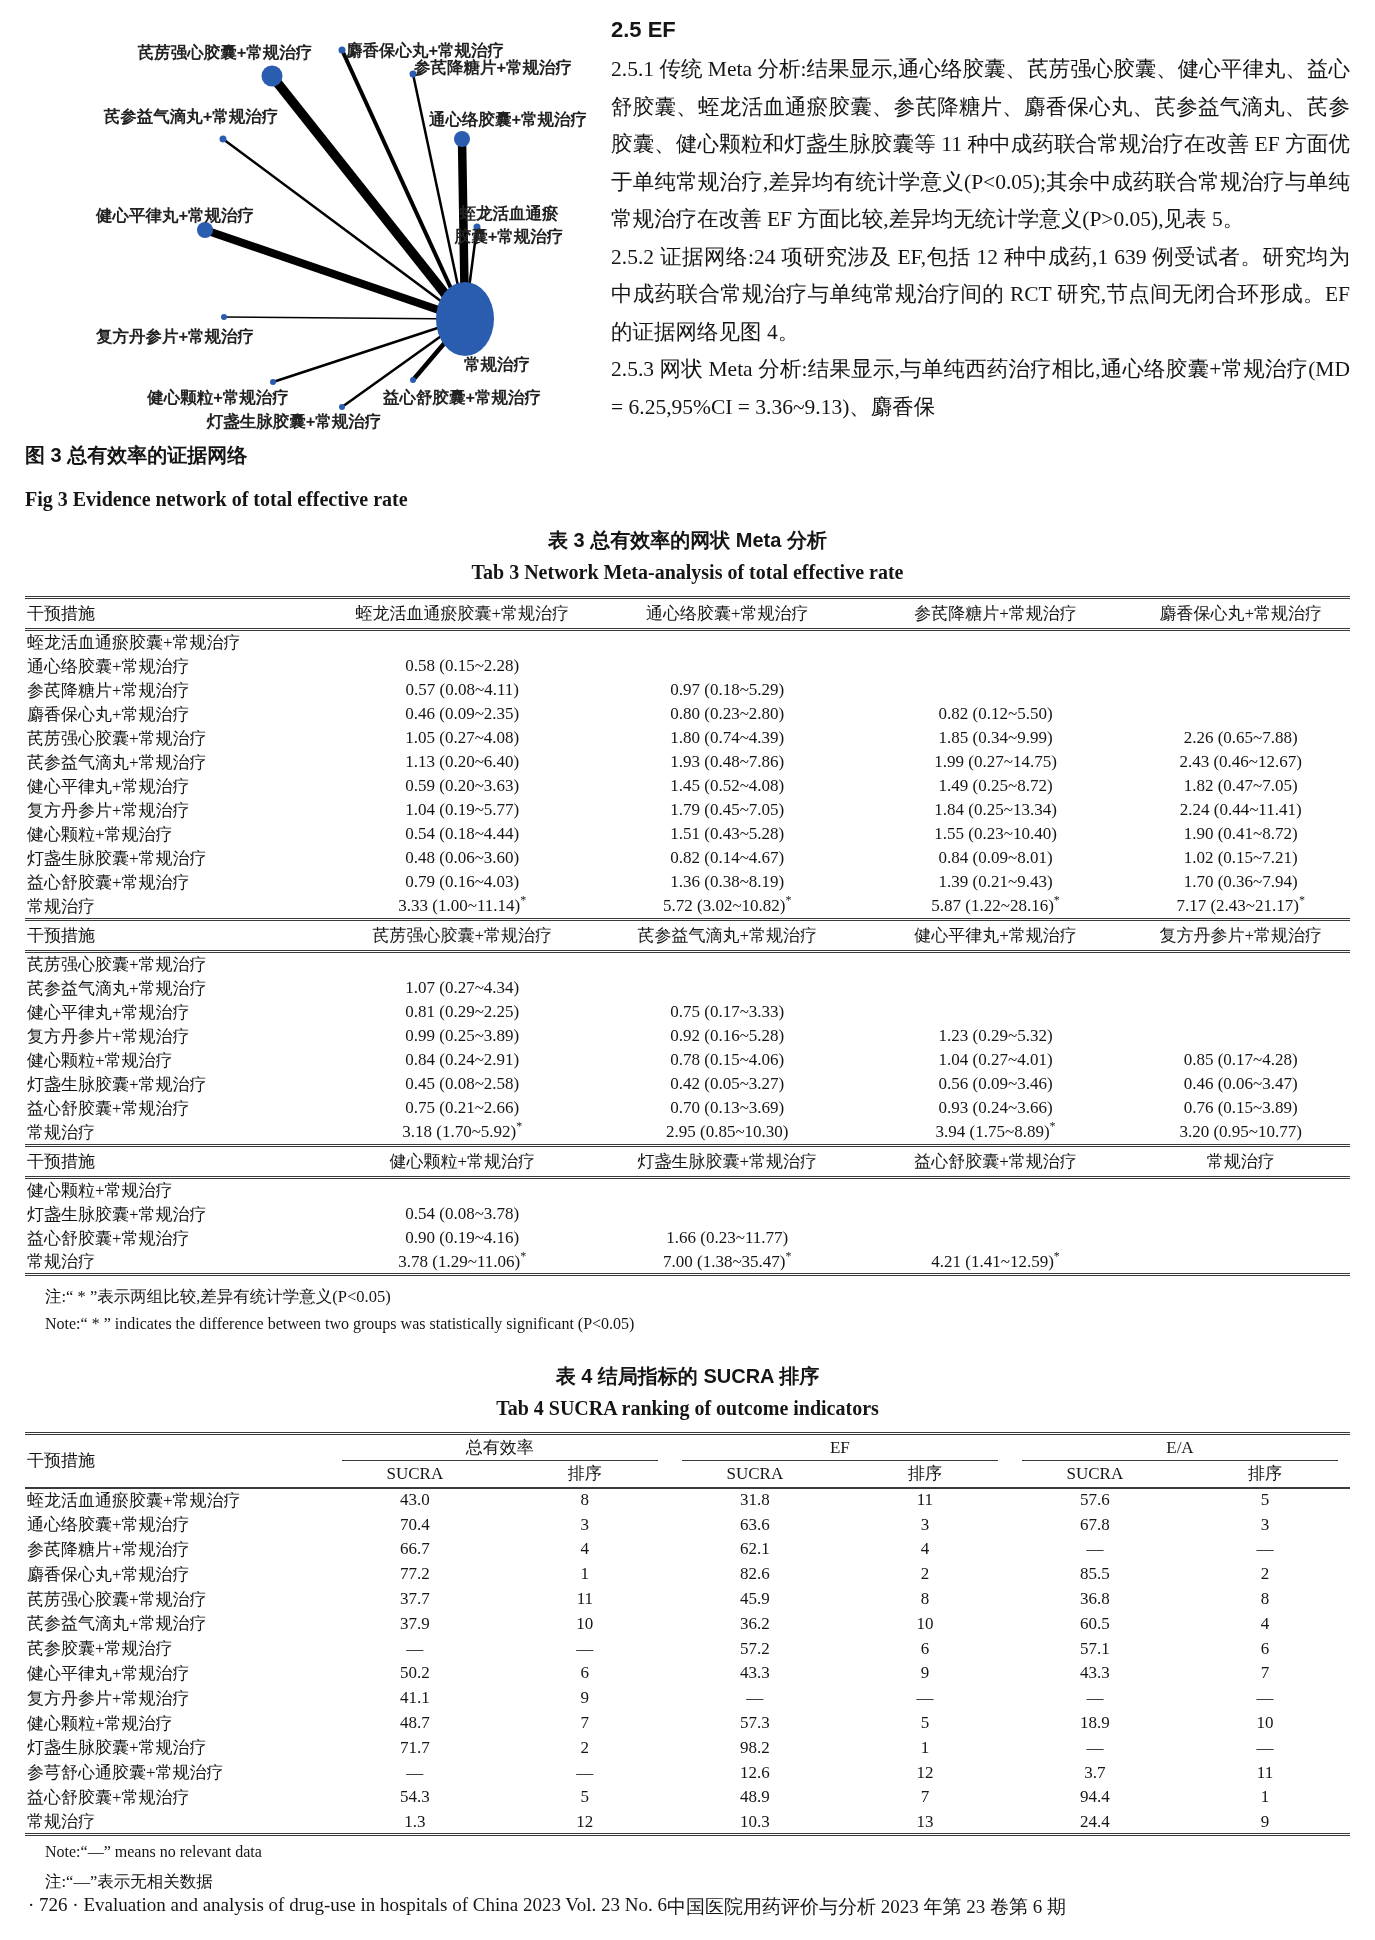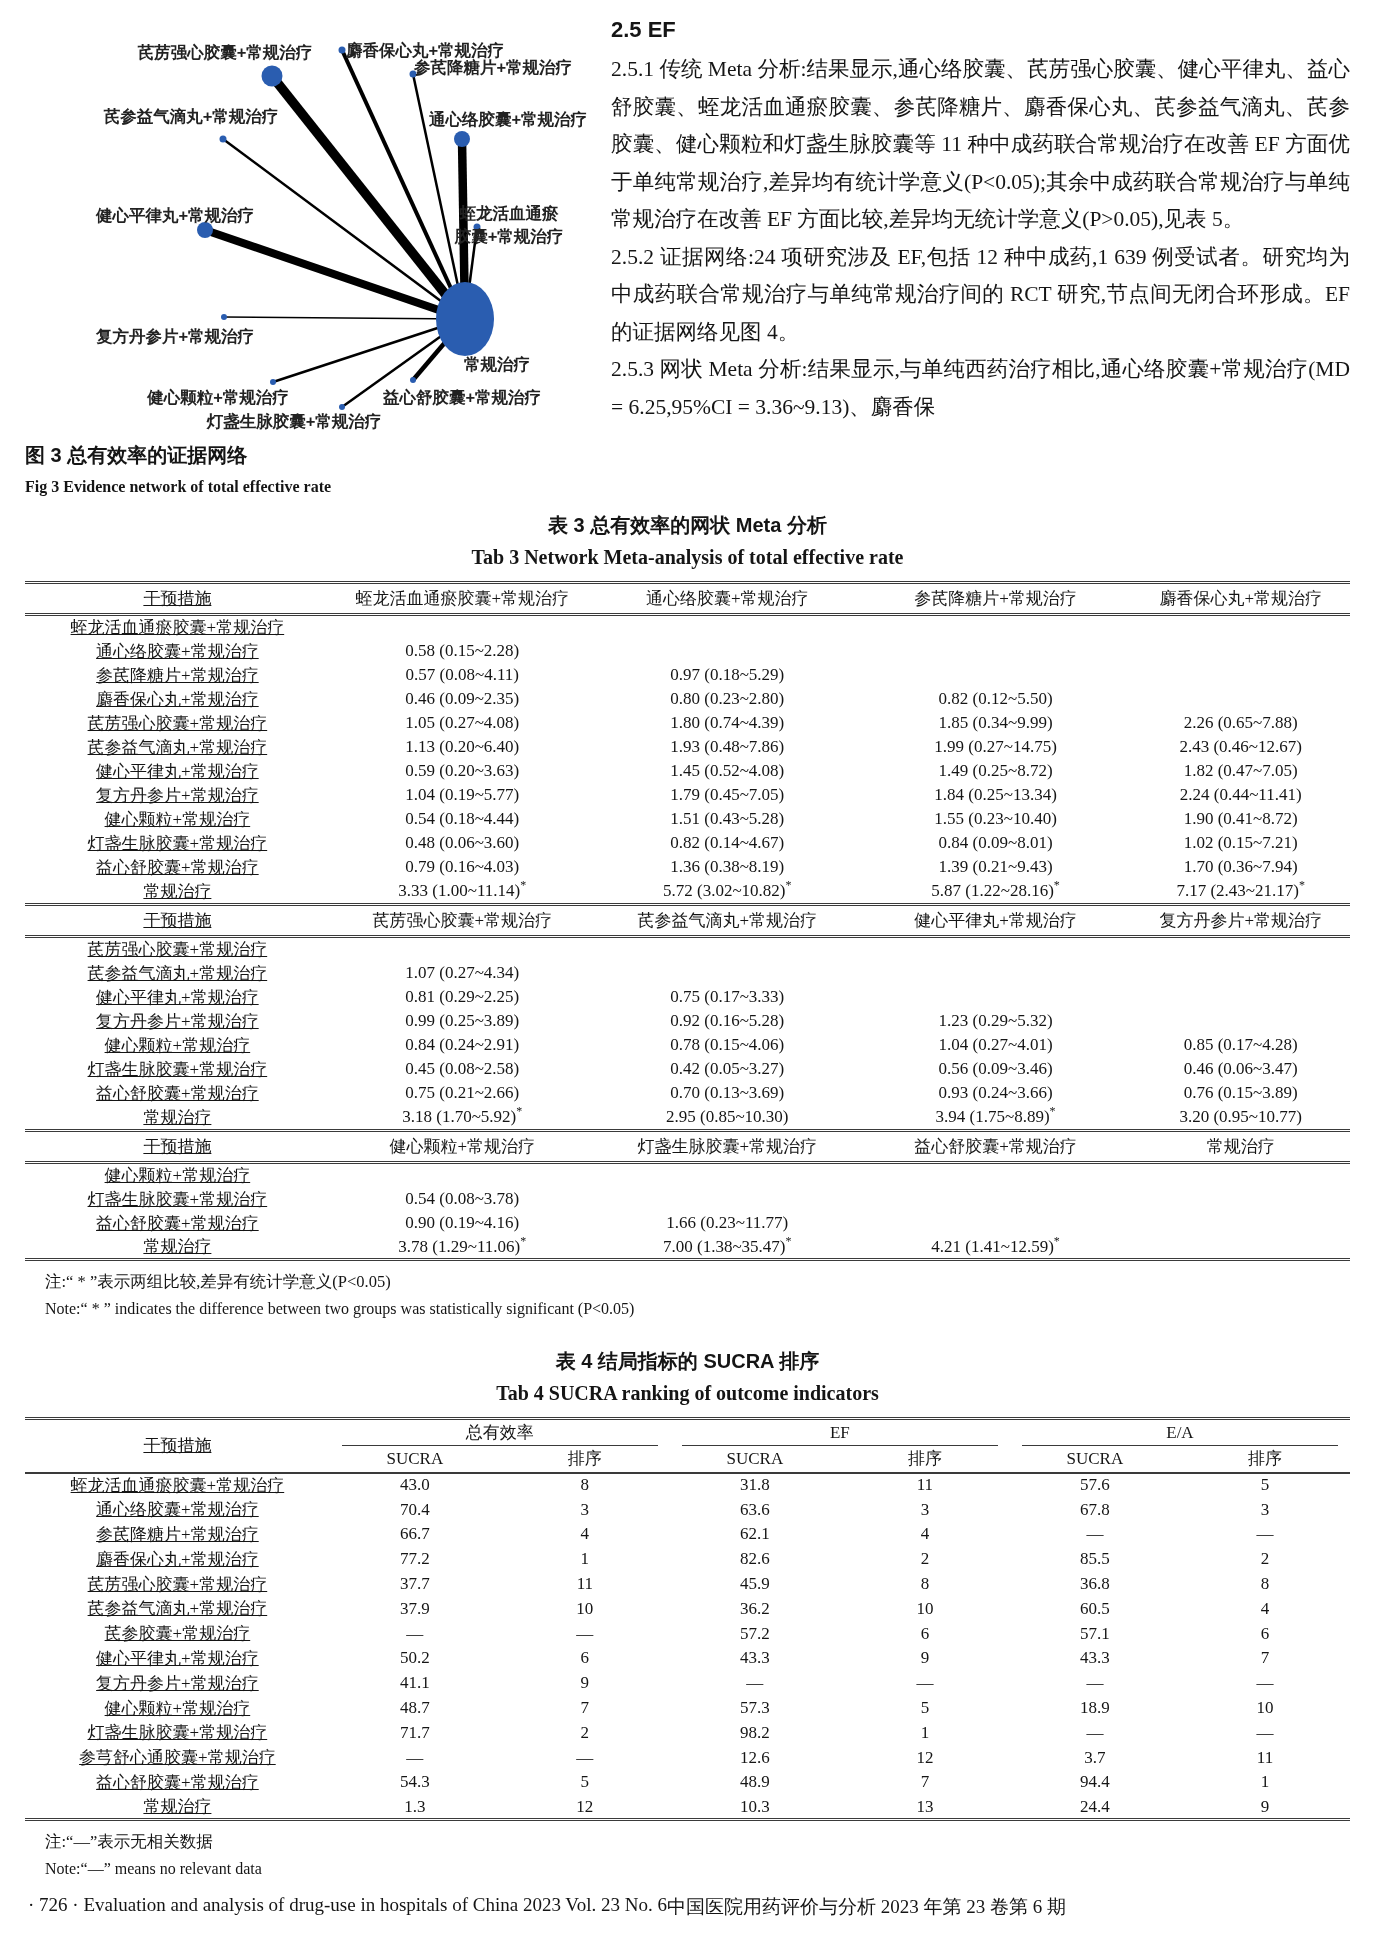--- a/index.html
+++ b/index.html
@@ -7,36 +7,36 @@
   body { font-family:"Liberation Serif","DejaVu Serif",serif; color:#151515; }
   .page { position:relative; width:1375px; height:1940px; background:#fff; overflow:hidden; }
 
   
   .top { display:flex; padding:12px 25px 0 25px; }
   .figcol { flex:0 0 570px; width:570px; }
   .figcol svg { display:block; width:560px; height:420px; overflow:visible; }
   .nlab { font-family:"Liberation Sans","DejaVu Sans",sans-serif; font-weight:bold; font-size:16.5px; fill:#222; }
   .figcap { text-align:left; font-weight:bold; }
   .figcap.zh { font-family:"Liberation Sans","DejaVu Sans",sans-serif; font-size:20px; margin-top:10px; }
-  .figcap.en { font-size:16px; margin-top:9px; }
+  .figcap.en { font-size:20px; margin-top:19px; }
 
   .txtcol { flex:1; margin-left:16px; font-size:21.5px; line-height:37.5px; text-align:justify; }
   .txtcol .h { font-family:"Liberation Sans","DejaVu Sans",sans-serif; font-weight:bold; font-size:22px; line-height:36px; text-align:left; margin:0 0 3px 0; }
   .txtcol p { margin:0; }
 
   
   .ttl-zh { text-align:center; font-family:"Liberation Sans","DejaVu Sans",sans-serif; font-weight:bold; font-size:20px; }
   .ttl-en { text-align:center; font-weight:bold; font-size:20px; margin-top:7px; }
 
   
   .tblwrap { margin:12px 25px 0 25px; }
   table { width:100%; border-collapse:collapse; font-size:17px; }
   th, td { padding:0 2px; font-weight:normal; }
   td, th { text-align:center; }
-  .c1 { text-align:center; padding-left:2px;text-decoration:underline; }
+  .c1 { text-align:left; padding-left:2px; }
   sup { font-size:12px; line-height:0; }
 
   .t3 { border-top:3px double #3a3a3a; }
   .t3 thead th { height:32px; border-bottom:3px double #3a3a3a; }
   .t3 tbody td { height:24px; }
   .t3.last { border-bottom:3px double #3a3a3a; }
 
   .t4 { border-top:3px double #3a3a3a; border-bottom:3px double #3a3a3a; }
   .t4 thead { border-bottom:2px solid #3a3a3a; }
   .t4 thead th { height:27px; }
@@ -502,21 +502,21 @@
             <td>12</td>
             <td>10.3</td>
             <td>13</td>
             <td>24.4</td>
             <td>9</td>
           </tr>
         </tbody>
       </table>
   </div>
 
+  <div class="note en">Note:“—” means no relevant data</div>
   <div class="note zh">注:“—”表示无相关数据</div>
-  <div class="note en">Note:“—” means no relevant data</div>
 
   <div class="footer">
     <span class="left">· 726 ·   Evaluation and analysis of drug-use in hospitals of China 2023 Vol. 23 No. 6</span>
     <span class="right">中国医院用药评价与分析   2023 年第 23 卷第 6 期</span>
   </div>
 
 </div>
 
 </body></html>

